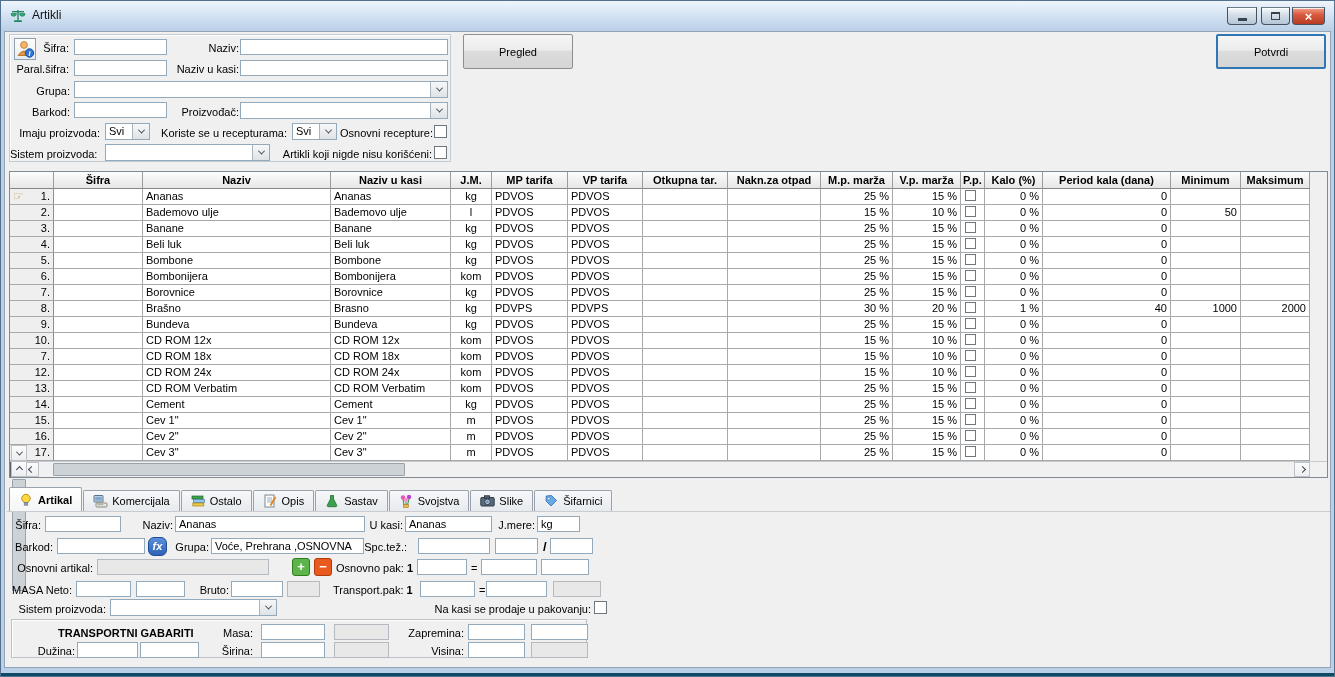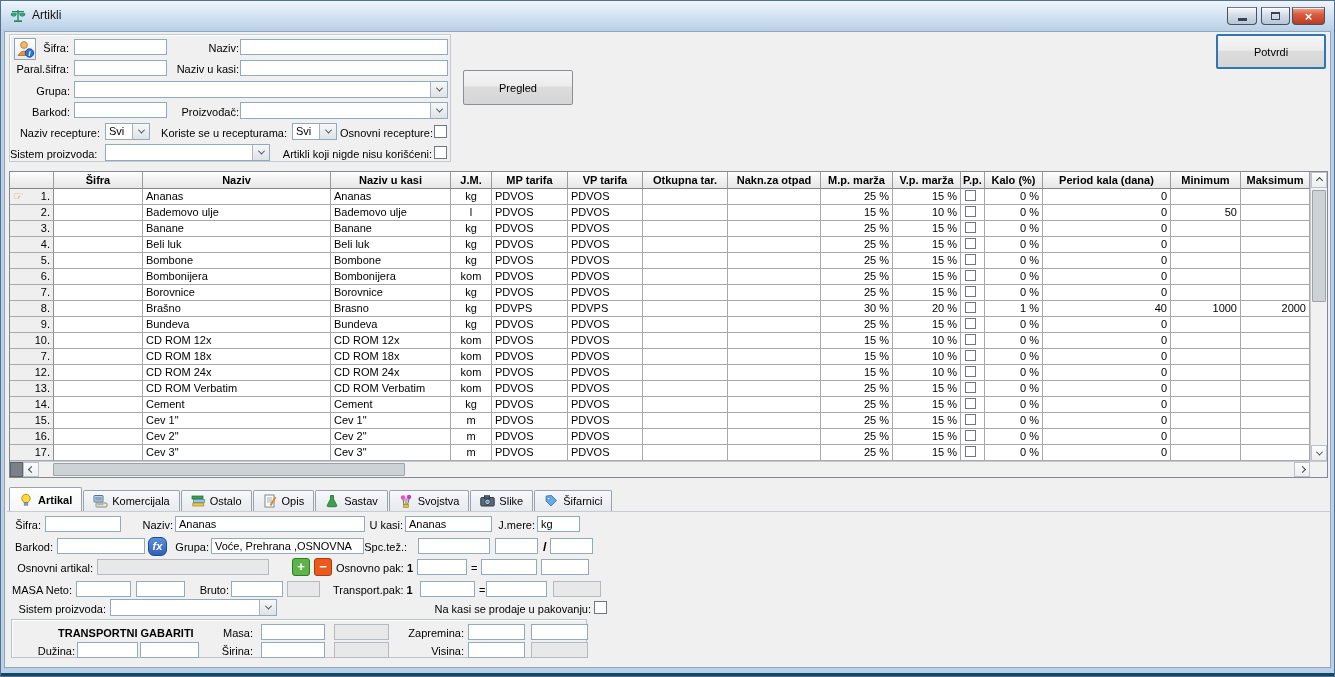--- a/index.html
+++ b/index.html
@@ -37,21 +37,21 @@
   .chv.right { transform:rotate(-45deg); }
   .cbox { position:absolute; width:13px; height:13px; border:1px solid #6e767e; background:#fff; }
   .iconbtn { position:absolute; border:1px solid #8ea2b4; background:linear-gradient(#fdfdfd,#e8ecef); display:flex; align-items:center; justify-content:center; }
 
   .push-btn { position:absolute; width:110px; height:35px; border:1px solid #8a8f94; border-radius:2px;
     background:linear-gradient(#f5f5f5,#ececec 45%,#dcdcdc 50%,#d5d5d5); font-size:11px; font-family:"Liberation Sans",sans-serif; }
   .push-btn.default { border:2px solid #2f76b4; }
 
   
   .grid { position:absolute; left:4px; top:139px; width:1319px; height:307px; border:1px solid #808994; background:#f0f0f0; display:flex; flex-direction:column; }
-  .grid-body { display:flex; height:289px; }
+  .grid-body { display:flex; height:289px;flex-direction:column; }
   .grid-cols { width:1300px; overflow:hidden; background:#fff; }
   .grid-header { display:flex; height:17px; }
   .hcell { height:17px; background:linear-gradient(#fdfdfd,#e6e6e6); border-right:1px solid #9c9c9c; border-bottom:1px solid #868686;
     font-size:11px; font-weight:bold; text-align:center; line-height:16px; overflow:hidden; white-space:nowrap; }
   .grid-row { display:flex; height:16px; }
   .cell { height:16px; border-right:1px solid #a8a8a8; border-bottom:1px solid #a8a8a8; background:#fff;
     font-size:11px; line-height:14px; padding:0 3px; overflow:hidden; white-space:nowrap; }
   .cell.num { background:#efefef; border-right:1px solid #8e8e8e; text-align:right; position:relative; }
   .hand { position:absolute; left:3px; top:0px; font-size:12px; color:#c49a5c; font-family:"DejaVu Sans",sans-serif; }
   .cell .rowcb { display:inline-block; width:11px; height:11px; border:1px solid #6e767e; background:#fff; margin:1px 0 0 1px; }
@@ -136,21 +136,21 @@
     <span class="lbl r" style="left:0;width:60px;top:71px;">Barkod:</span>
     <input class="tb" style="left: 64px; top: 67px; width: 93px;">
     <span class="lbl r" style="left:140px;width:89px;top:71px;">Proizvođač:</span>
     <div class="combo" style="left:230px;top:67px;width:208px;">
       <span class="val"></span>
         <span class="drop">
           <i class="chv down"></i>
         </span>
     </div>
 
-    <span class="lbl r" style="left:0;width:90px;top:92px;">Naziv recepture:</span>
+    <span class="lbl r" style="left:0;width:90px;top:92px;">Imaju proizvoda:</span>
     <div class="combo" style="left:95px;top:88px;width:45px;">
       <span class="val">Svi</span>
         <span class="drop">
           <i class="chv down"></i>
         </span>
     </div>
     <span class="lbl r" style="left:145px;width:132px;top:92px;">Koriste se u recepturama:</span>
     <div class="combo" style="left:282px;top:88px;width:45px;">
       <span class="val">Svi</span>
         <span class="drop">
@@ -164,21 +164,21 @@
     <div class="combo" style="left:95px;top:109px;width:165px;">
       <span class="val"></span>
         <span class="drop">
           <i class="chv down"></i>
         </span>
     </div>
     <span class="lbl r" style="left:270px;width:152px;top:113px;">Artikli koji nigde nisu korišćeni:</span>
     <span class="cbox" style="left:424px;top:111px;"></span>
   </div>
 
-  <button class="push-btn" style="left:458px;top:2px;margin-top:36px;">Pregled</button>
+  <button class="push-btn" style="left:458px;top:2px;">Pregled</button>
   <button class="push-btn default" style="left:1211px;top:2px;">Potvrdi</button>
 
   <div class="grid">
     <div class="grid-body">
       <div class="grid-cols">
         <div class="grid-header" id="grid-header">
             <div class="hcell" style="width: 44px;"></div>
             <div class="hcell" style="width: 89px;">Šifra</div>
             <div class="hcell" style="width: 188px;">Naziv</div>
             <div class="hcell" style="width: 120px;">Naziv u kasi</div>

